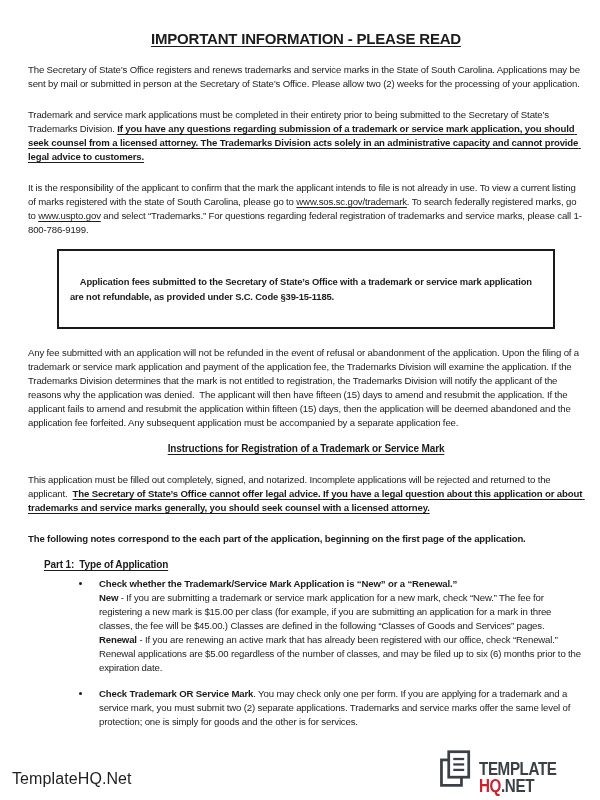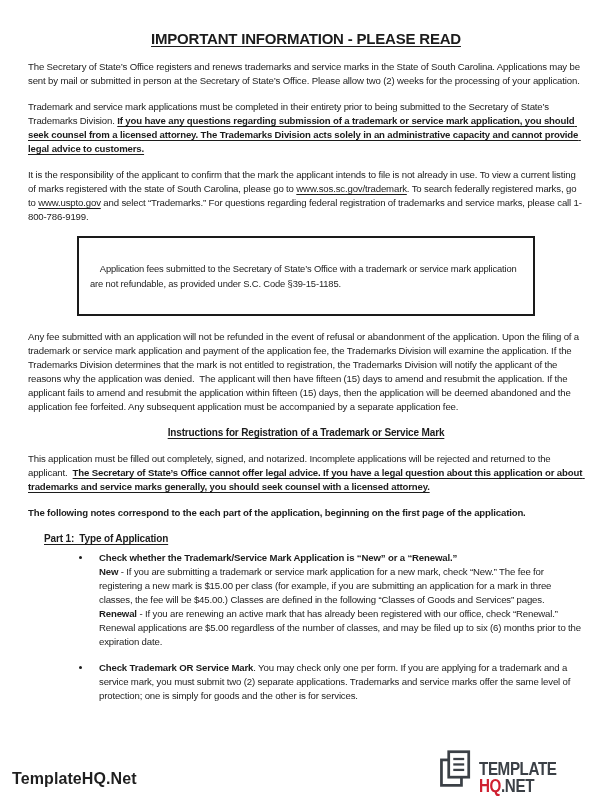--- a/index.html
+++ b/index.html
@@ -27,36 +27,36 @@
   .u { text-decoration: underline; text-underline-offset: 1.5px; }
   h1 {
     font-size: 15px;
     text-align: center;
     text-decoration: underline;
     text-underline-offset: 2px;
     margin: 4px 0 14px;
     letter-spacing: -0.2px;
   }
   p {
-    margin: 4px 0 12px;
+    margin: 17px 0 12px;
     white-space: pre-wrap;
   }
   h2 {
     font-size: 13.5px;
     text-align: center;
     text-decoration: underline;
     text-underline-offset: 2px;
     margin: 6px 0 10px;
   }
   .fee-box {
     border: 2px solid #1a1a1a;
-    width: 458px;
+    width: 498px;
     margin: 0 auto 14px;
     padding: 8px 11px;
-    font-weight: normal;
+    font-weight: bold;
     font-size: 9.4px;
     line-height: 15px;
     white-space: pre-wrap;
   }
   h3 {
     font-size: 10px;
     text-align: center;
     text-decoration: underline;
     text-underline-offset: 2px;
     margin: 2px 0 12px;
@@ -77,21 +77,21 @@
   }
   ul.part-list li {
     margin-bottom: 12px;
     padding-left: 7px;
     white-space: pre-wrap;
   }
   .watermark {
     position: absolute;
     left: 12px;
     bottom: 12px;
-    font-weight: bold;
+    font-weight: normal;
     font-size: 16px;
     letter-spacing: 0.1px;
     color: #1f1f1f;
   }
   .logo {
     position: absolute;
     right: 24px;
     bottom: 6px;
     display: flex;
     align-items: flex-end;

